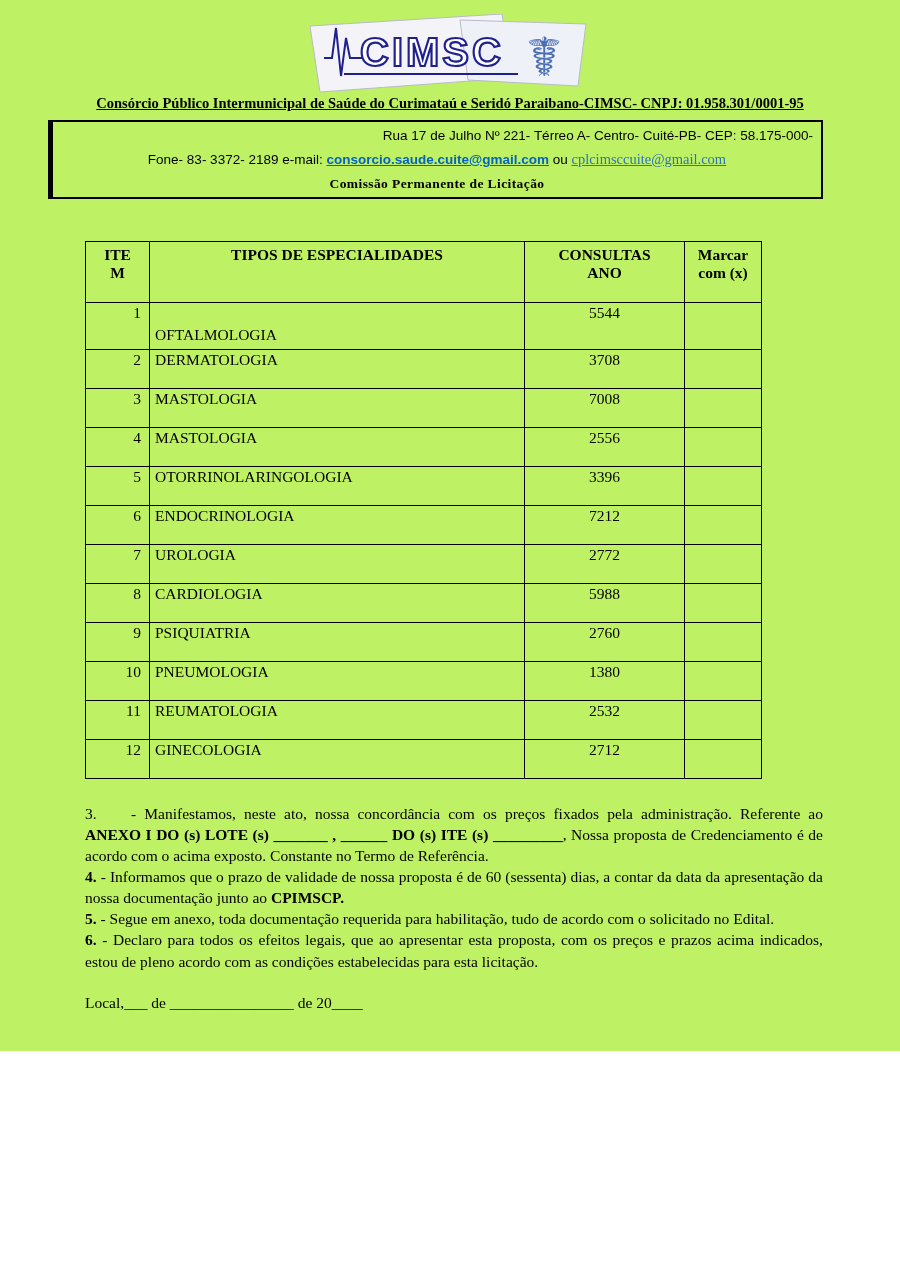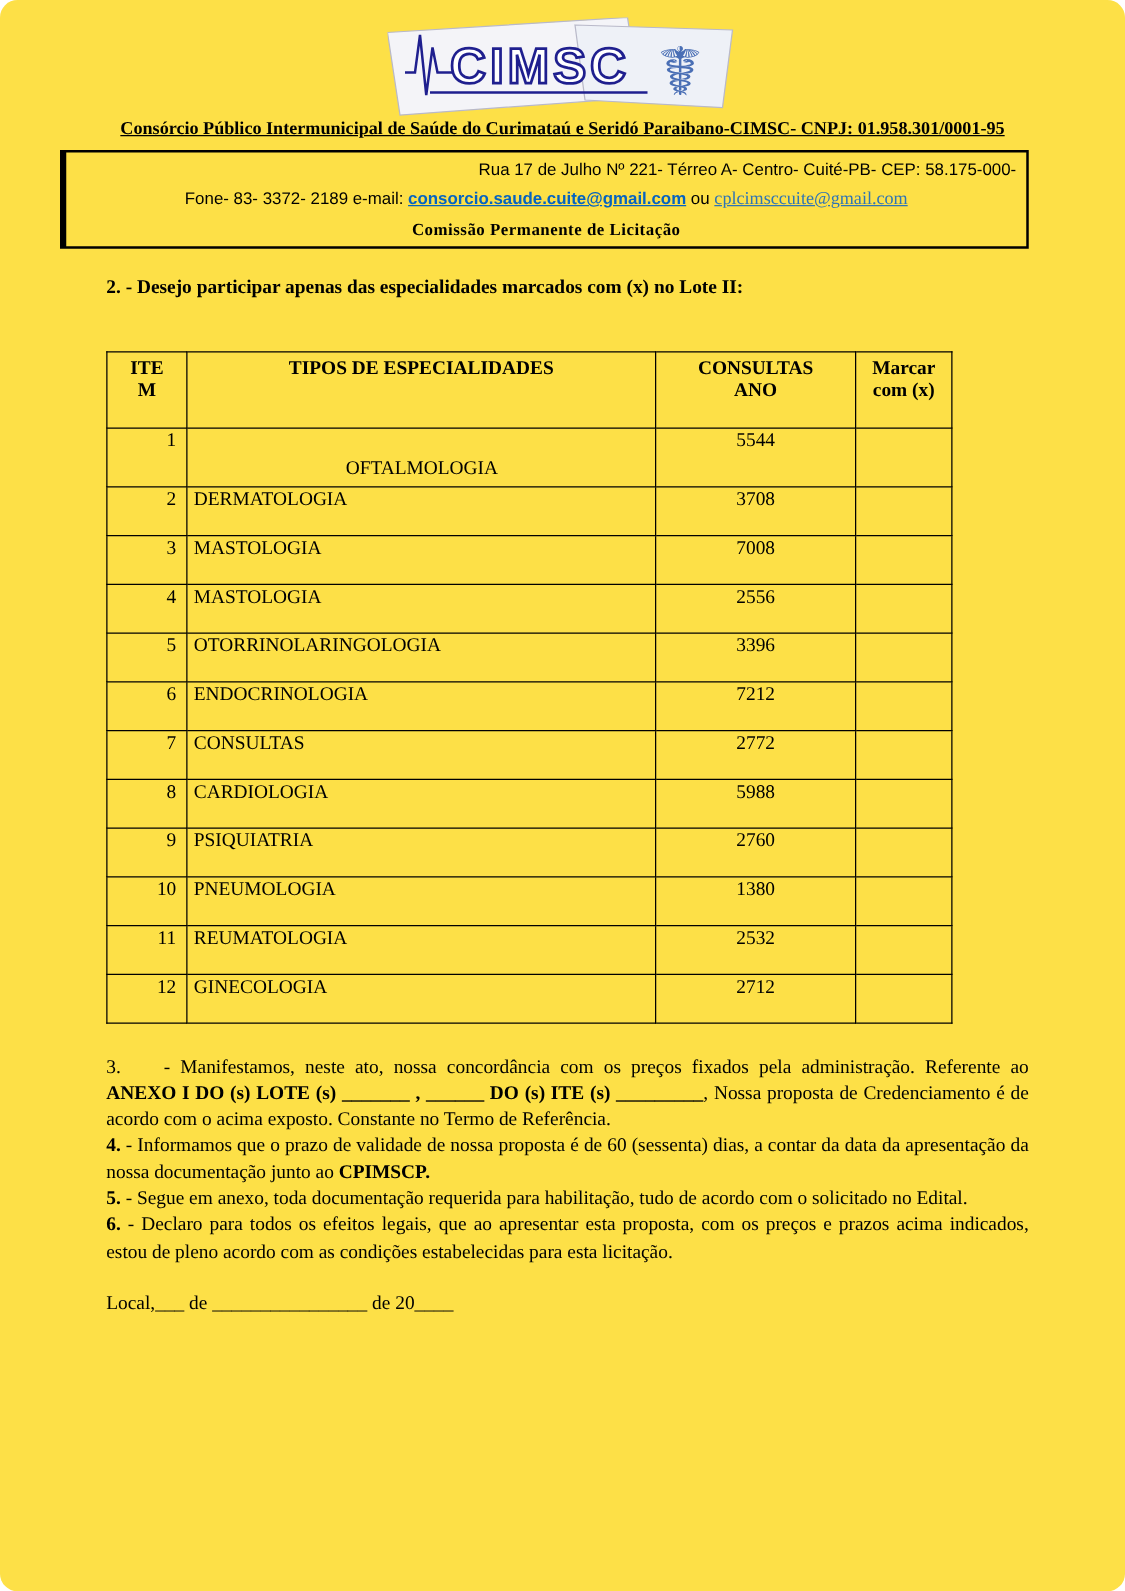--- a/index.html
+++ b/index.html
@@ -1,19 +1,19 @@
 <!DOCTYPE html>
 <html><head>
 <meta charset="utf-8">
 <style>
   * { margin:0; padding:0; box-sizing:border-box; }
   html,body { background:#ffffff; }
   .page {
-    width:900px; height:1273px; margin:0 auto; background:#fde047;
-    font-family:"Liberation Serif", serif; color:#000; overflow:hidden; position:relative;border-radius:14px;
+    width:900px; height:1051px; margin:0 auto; background:#bef264;
+    font-family:"Liberation Serif", serif; color:#000; overflow:hidden; position:relative;
   }
   .logo-wrap { display:flex; justify-content:center; padding-top:14px; height:94px; }
   .org-line { text-align:center; font-weight:bold; font-size:14.5px; text-decoration:underline; margin-top:1px; }
   .info-box {
     width:775px; margin-left:48px; margin-top:8px;
     border:2px solid #000; border-left:5px solid #000;
     padding:6px 8px 5px;
   }
   .addr { font-family:"Liberation Sans", sans-serif; font-size:13.5px; text-align:right; }
   .fone { font-family:"Liberation Sans", sans-serif; font-size:13.5px; text-align:center; margin-top:8px; }
@@ -26,21 +26,21 @@
   .esp-table th, .esp-table td { border:1px solid #000; vertical-align:top; font-size:15.5px; padding:1px 4px; }
   .esp-table th { font-weight:bold; text-align:center; height:61px; padding-top:4px; }
   .th-item { width:64px; } .th-esp { width:375px; } .th-con { width:160px; } .th-marca { width:77px; }
   .th-item span { display:inline-block; max-width:36px; word-break:break-all; }
   .th-con  span { display:inline-block; max-width:110px; }
   .th-marca span { display:inline-block; max-width:54px; word-break:break-all; }
   td.td-item { text-align:right; padding-right:8px; height:39px; }
   td.td-esp  { padding-left:5px; }
   td.td-con  { text-align:center; }
   tr.first td { height:47px; }
-  tr.first td.td-esp { padding-top:23px;text-align:center; }
+  tr.first td.td-esp { padding-top:23px; }
   .para { text-align:justify; font-size:15.5px; line-height:1.36; }
   .p3 { margin-top:24px; }
   .num3 { display:inline-block; width:46px; }
   .local-line { font-size:15.5px; margin-top:22px; }
   .sig-block { text-align:center; margin-top:26px; }
   .sig-line { font-size:15.5px; line-height:1.15; letter-spacing:0.5px; }
   .sig-caption { color:#FF0000; font-weight:bold; font-style:italic; font-size:15.5px; }
   .obs-line { font-size:15.5px; font-weight:bold; margin-top:2px; }
   .red { color:#FF0000; }
 </style>
@@ -65,21 +65,20 @@
 
     <div class="info-box">
       <div class="addr">Rua 17 de Julho Nº 221- Térreo A- Centro- Cuité-PB- CEP: 58.175-000-</div>
       <div class="fone"><span>Fone- 83- 3372- 2189 e-mail: </span><a class="email1" href="#">consorcio.saude.cuite@gmail.com</a><span> ou </span><a class="email2" href="#">cplcimsccuite@gmail.com</a></div>
       <div class="committee">Comissão Permanente de Licitação</div>
     </div>
   </header>
 
   <main class="content">
 
-    <p class="section-title">2. - Desejo participar apenas das especialidades marcados com (x) no Lote II:</p>
 
     <table class="esp-table">
       <thead>
         <tr>
           <th class="th-item"><span>ITEM</span></th>
           <th class="th-esp"><span>TIPOS DE ESPECIALIDADES</span></th>
           <th class="th-con"><span>CONSULTAS ANO</span></th>
           <th class="th-marca"><span>Marcar com (x)</span></th>
         </tr>
       </thead>
@@ -115,21 +114,21 @@
             <td class="td-marca"></td>
           </tr>
           <tr>
             <td class="td-item">6</td>
             <td class="td-esp">ENDOCRINOLOGIA</td>
             <td class="td-con">7212</td>
             <td class="td-marca"></td>
           </tr>
           <tr>
             <td class="td-item">7</td>
-            <td class="td-esp">CONSULTAS</td>
+            <td class="td-esp">UROLOGIA</td>
             <td class="td-con">2772</td>
             <td class="td-marca"></td>
           </tr>
           <tr>
             <td class="td-item">8</td>
             <td class="td-esp">CARDIOLOGIA</td>
             <td class="td-con">5988</td>
             <td class="td-marca"></td>
           </tr>
           <tr>

